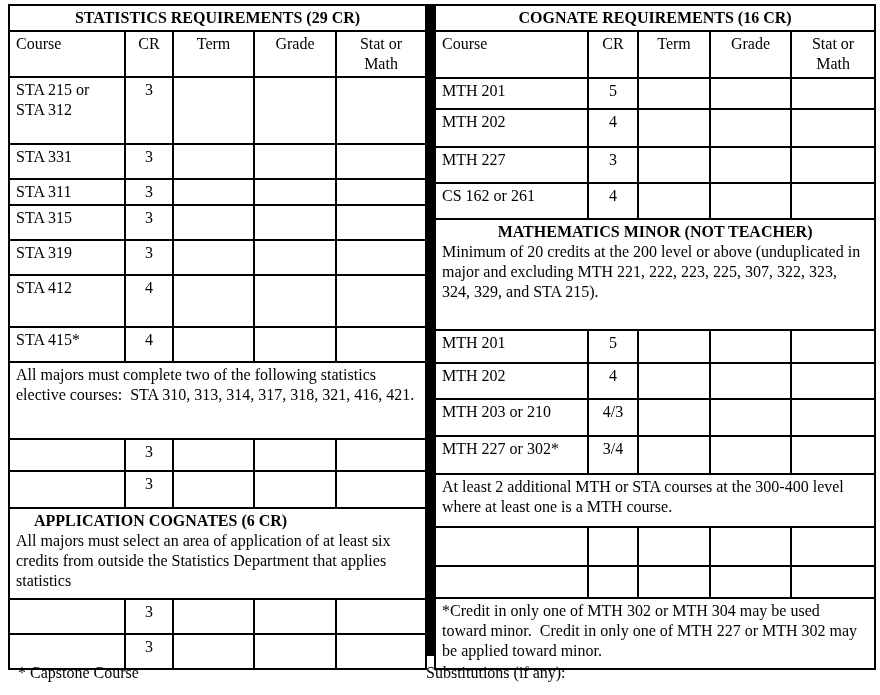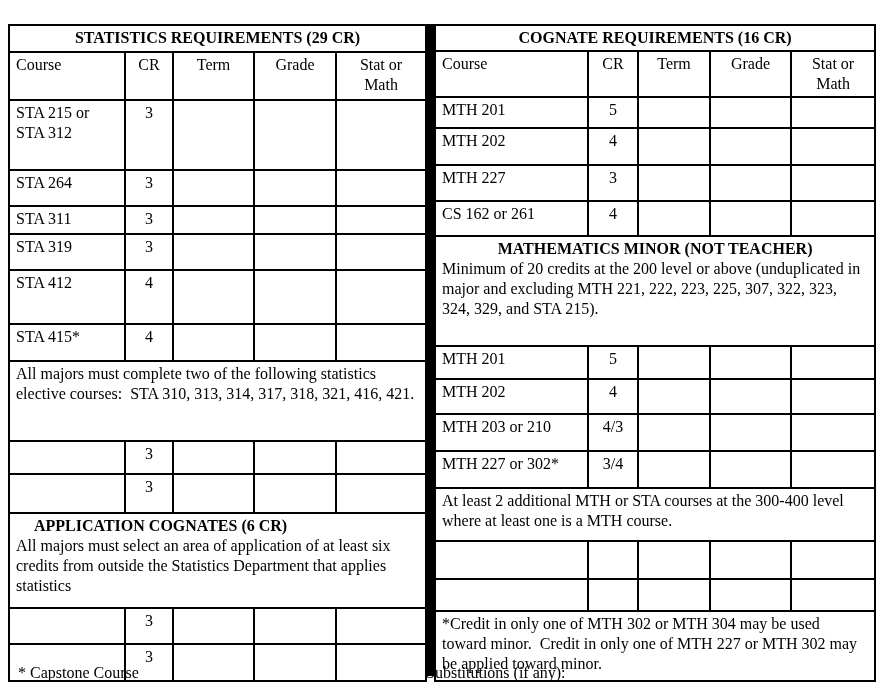--- a/index.html
+++ b/index.html
@@ -8,21 +8,21 @@
     position: relative;
     width: 880px;
     height: 695px;
     background: #ffffff;
     color: #000000;
     font-family: "Liberation Serif", "DejaVu Serif", serif;
   }
   .tables {
     position: absolute;
     left: 8px;
-    top: 24px;
+    top: 4px;
     display: flex;
     align-items: stretch;
   }
   table.grid {
     border-collapse: collapse;
     table-layout: fixed;
   }
   table.grid td {
     border: 2px solid #000000;
     vertical-align: top;
@@ -93,28 +93,35 @@
         <td class="th-center">Stat or Math</td>
       </tr>
       <tr style="height:67px">
         <td>STA 215 or STA 312</td>
         <td class="cr-val">3</td>
         <td></td>
         <td></td>
         <td></td>
       </tr>
       <tr style="height:35px">
-        <td>STA 264</td>
+        <td>STA 331</td>
         <td class="cr-val">3</td>
         <td></td>
         <td></td>
         <td></td>
       </tr>
       <tr style="height:26px">
         <td>STA 311</td>
+        <td class="cr-val">3</td>
+        <td></td>
+        <td></td>
+        <td></td>
+      </tr>
+      <tr style="height:35px">
+        <td>STA 315</td>
         <td class="cr-val">3</td>
         <td></td>
         <td></td>
         <td></td>
       </tr>
       <tr style="height:35px">
         <td>STA 319</td>
         <td class="cr-val">3</td>
         <td></td>
         <td></td>

